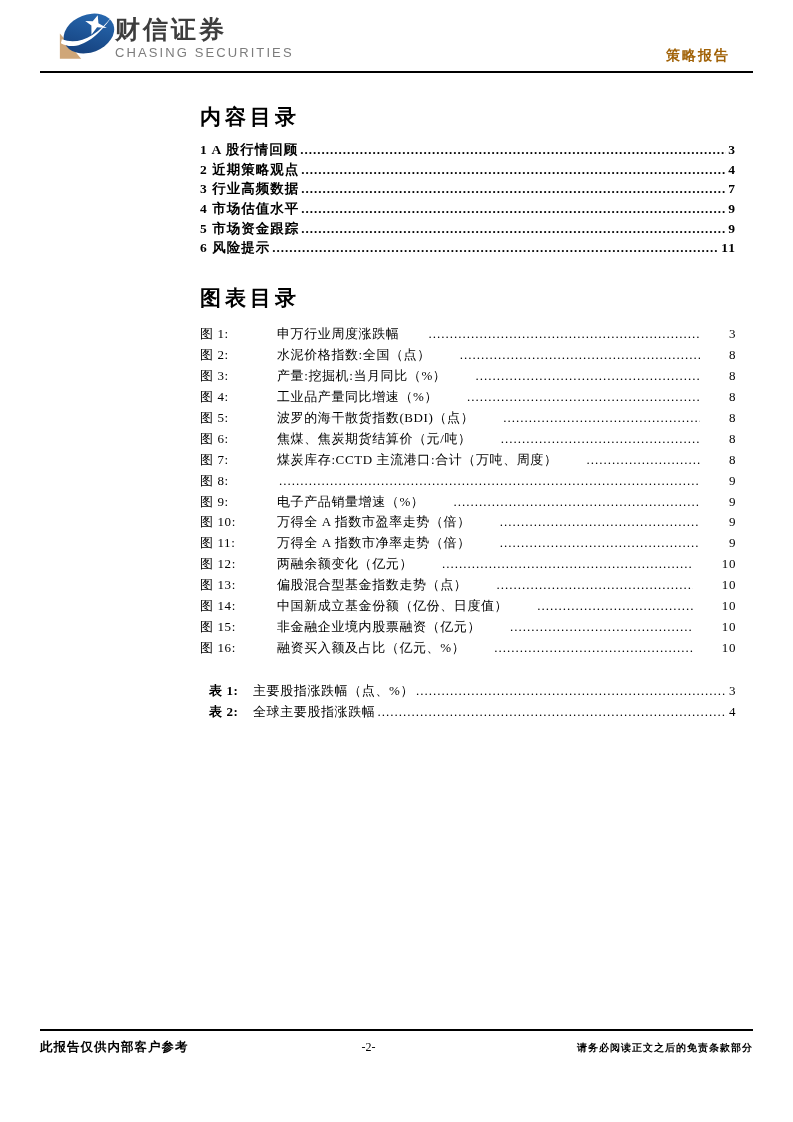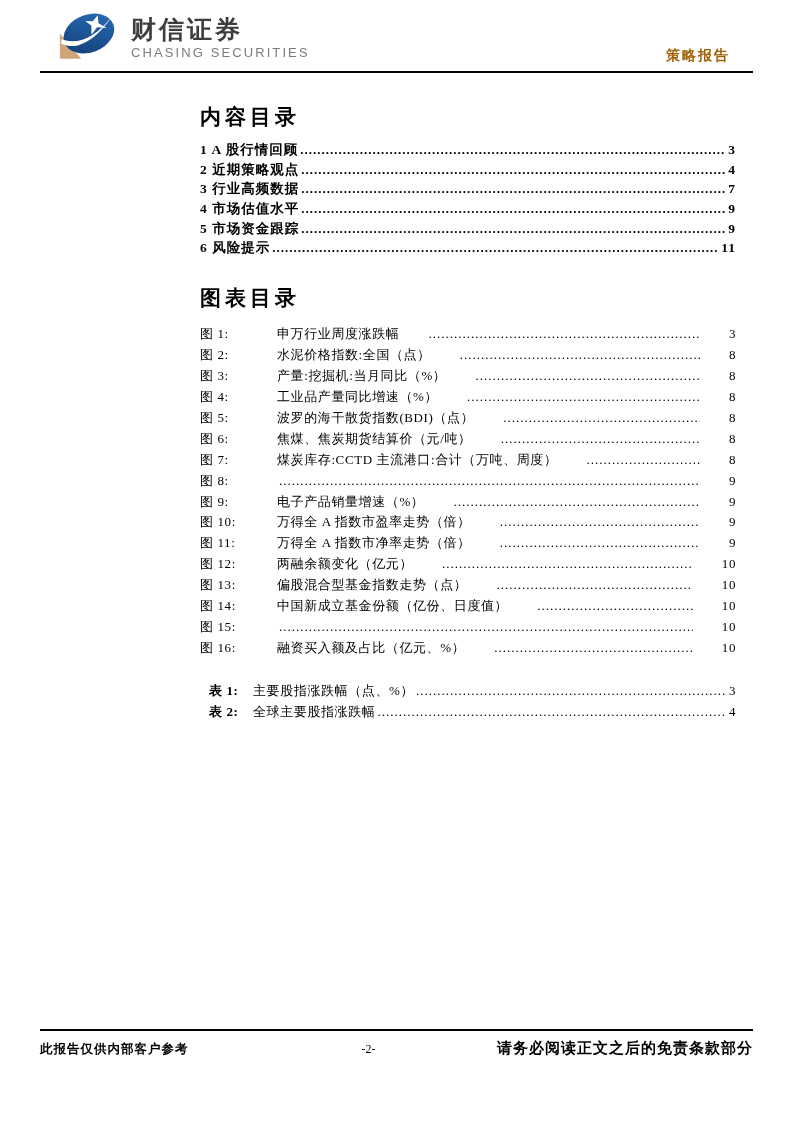--- a/index.html
+++ b/index.html
@@ -6,21 +6,21 @@
   html,body { background:#e8e8e8; }
   body { font-family:"Liberation Serif","DejaVu Serif",serif; }
   .page {
     position:relative; width:793px; height:1122px; margin:0 auto;
     background:#ffffff; color:#000; overflow:hidden;
   }
   
   .header { position:absolute; left:40px; right:40px; top:0; height:72px; }
   .logo { position:absolute; left:17px; top:8px; display:flex; align-items:flex-start; }
   .logo-icon { width:58px; height:53px; display:block; }
-  .logo-text { margin-left:16px; padding-top:8px; }
+  .logo-text { margin-left:0; padding-top:8px; }
   .logo-cn {
     font-family:"Liberation Sans","DejaVu Sans",sans-serif;
     font-size:25px; font-weight:bold; color:#3d3d3d; letter-spacing:3px; line-height:26px;
   }
   .logo-en {
     font-family:Liberation Sans, sans-serif;
     font-size:13px; color:#7c7c7c; letter-spacing:2.1px; margin-top:3px;
   }
   .report-type {
     position:absolute; right:23px; top:47px;
@@ -54,21 +54,21 @@
   }
   .toc-row .dots::after { font-weight:bold; }
   .pg { flex:0 0 auto; text-align:right; }
 
   
   .footer { position:absolute; left:40px; right:40px; top:1029px; }
   .footer-rule { border-top:2px solid #000; }
   .footer-line { display:flex; align-items:baseline; margin-top:8px;justify-content:center; }
   .footer-left  { flex:1; font-size:12.5px; font-weight:bold; letter-spacing:1px; text-align:left; }
   .footer-page  { flex:0 0 auto; font-size:12px; transform:translateX(-28px); }
-  .footer-right { flex:1; font-size:15px; font-weight:bold; letter-spacing:1px; text-align:right; }
+  .footer-right { flex:1; font-size:10px; font-weight:bold; letter-spacing:1px; text-align:right; }
 </style>
 </head>
 <body>
 
 <div class="page">
 
   <div class="header">
     <div class="logo">
       <svg class="logo-icon" viewBox="0 0 60 54" xmlns="http://www.w3.org/2000/svg">
         <defs>
@@ -225,20 +225,21 @@
 
   <div class="row fig-row">
     <span class="lbl">图 14:</span>
     <span class="t">中国新成立基金份额（亿份、日度值）</span>
     <span class="dots"></span>
     <span class="pg">10</span>
   </div>
 
   <div class="row fig-row">
     <span class="lbl">图 15:</span>
+    <span class="t">非金融企业境内股票融资（亿元）</span>
     <span class="dots"></span>
     <span class="pg">10</span>
   </div>
 
   <div class="row fig-row">
     <span class="lbl">图 16:</span>
     <span class="t">融资买入额及占比（亿元、%）</span>
     <span class="dots"></span>
     <span class="pg">10</span>
   </div>

